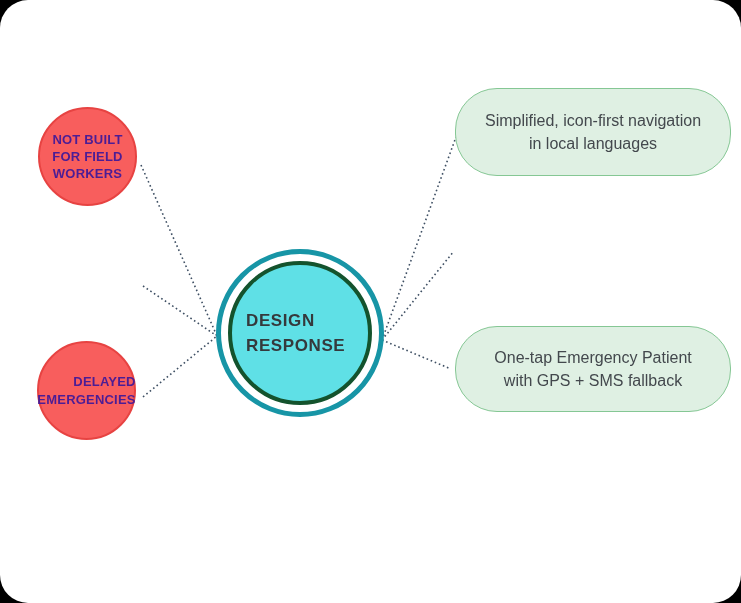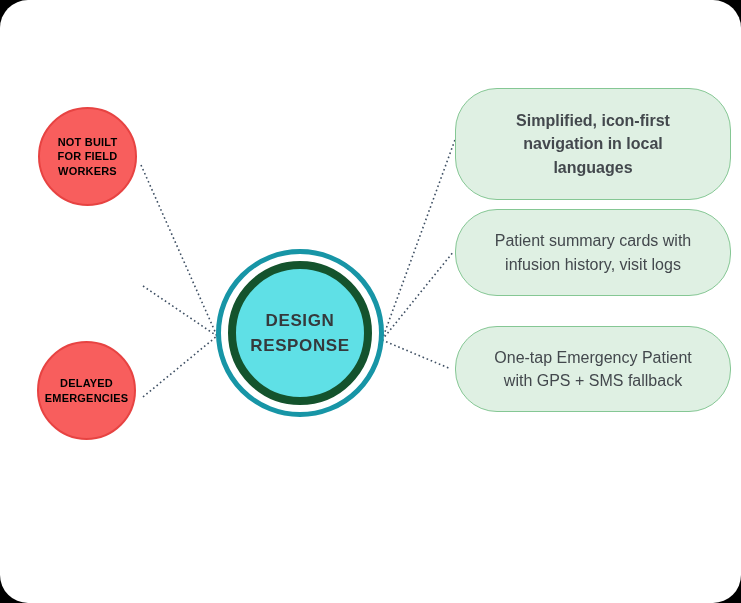--- a/index.html
+++ b/index.html
@@ -31,22 +31,22 @@
     border-radius: 50%;
     background: #f85e5d;
     border: 2px solid #e74342;
     box-sizing: border-box;
     display: flex;
     align-items: center;
     justify-content: center;
     text-align: center;
   }
   .problem-circle .label {
-    color: #000000;
-    font-size: 11px;
+    color: #4c1d95;
+    font-size: 13px;
     font-weight: 600;
     line-height: 1.32;
     letter-spacing: 0.2px;
     text-transform: uppercase;
     padding: 0 9px;
   }
   .center-node {
     position: absolute;
     left: 216px;
     top: 249px;
@@ -58,26 +58,25 @@
     background: #ffffff;
     display: flex;
     align-items: center;
     justify-content: center;
   }
   .center-node .inner {
     width: 144px;
     height: 144px;
     border-radius: 50%;
     background: #5fe0e6;
-    border: 8px solid #14532d;
+    border: 4px solid #14532d;
     box-sizing: border-box;
     display: flex;
     align-items: center;
     justify-content: center;
-    text-align: center;
   }
   .center-node .label {
     color: #35393c;
     font-size: 17px;
     font-weight: 600;
     letter-spacing: 0.6px;
     line-height: 1.5;
     text-transform: uppercase;
     padding: 0 14px;
   }
@@ -115,35 +114,32 @@
       <line x1="382" y1="340" x2="454" y2="251"></line>
       <line x1="382" y1="340" x2="451" y2="369"></line>
     </g>
   </svg>
 
   <div class="problem-circle" style="left:38px; top:107px;">
     <div class="label">NOT BUILT FOR FIELD WORKERS</div>
   </div>
 
 
-  <div class="problem-circle" style="left:37px; top:341px;">
+  <div class="problem-circle" style="left:37px; top:341px;text-align:right;">
     <div class="label">DELAYED EMERGENCIES</div>
   </div>
 
   <div class="center-node">
     <div class="inner">
       <div class="label">DESIGN RESPONSE</div>
     </div>
   </div>
 
-  <div class="response-box" style="top:88px; height:112px;font-weight:bold;">
+  <div class="response-box" style="top:88px; height:88px;">
     <div class="label">Simplified, icon-first navigation in local languages</div>
   </div>
 
-  <div class="response-box" style="top:209px; height:87px;">
-    <div class="label">Patient summary cards with infusion history, visit logs</div>
-  </div>
 
   <div class="response-box" style="top:326px; height:86px;">
     <div class="label">One-tap Emergency Patient with GPS + SMS fallback</div>
   </div>
 
 </div>
 
 </body></html>

